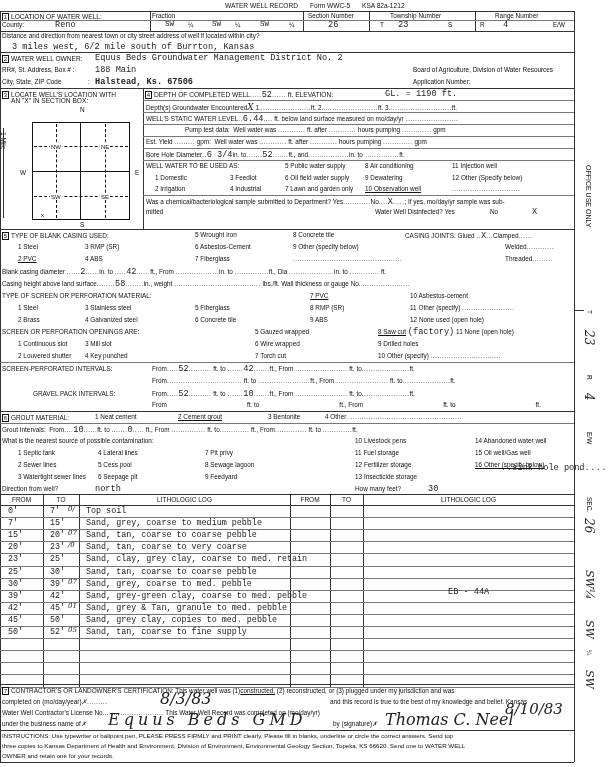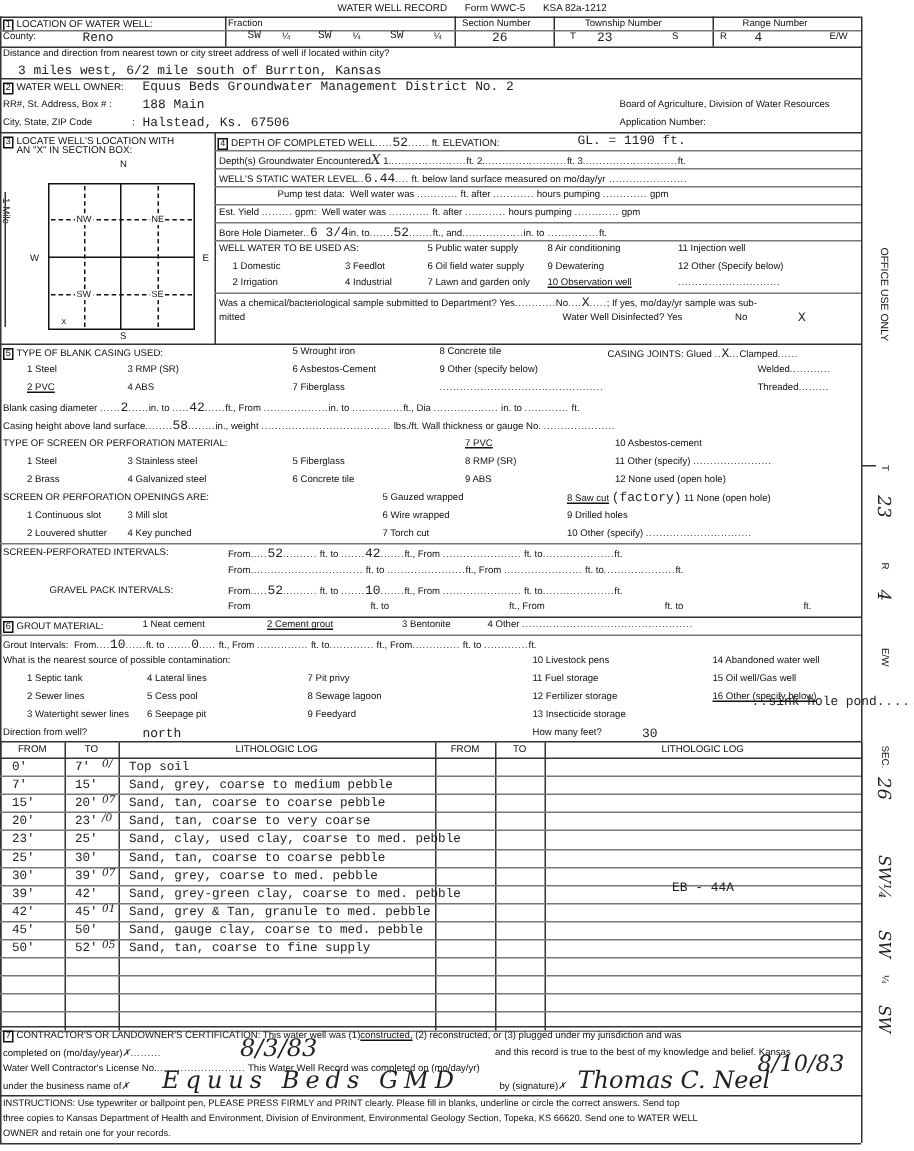--- a/index.html
+++ b/index.html
@@ -76,21 +76,21 @@
 
 <div class="abs" style="left:2px;top:55px;font-size:6.6px;">
   <span class="boxnum">2</span><span>WATER WELL OWNER:</span>
 </div>
 <div class="abs tw" style="left:95px;top:54px;">Equus Beds Groundwater Management District No. 2</div>
 <div class="abs" style="left:2px;top:67px;">RR#, St. Address, Box # :</div>
 <div class="abs tw" style="left:95px;top:66px;">188 Main</div>
 <div class="abs" style="left:413px;top:67px;">Board of Agriculture, Division of Water Resources</div>
 <div class="abs" style="left:2px;top:79px;">City, State, ZIP Code</div>
 <div class="abs" style="left:88px;top:79px;">:</div>
-<div class="abs tw" style="left:95px;top:78px;">Halstead, Ks. 67506</div>
+<div class="abs tw" style="left:95px;top:78px;font-weight:bold;">Halstead, Ks. 67506</div>
 <div class="abs" style="left:413px;top:79px;">Application Number:</div>
 <div class="hline" style="left:0;top:88px;width:574px;"></div>
 
 <div class="abs" style="left:2px;top:91px;font-size:6.6px;">
   <span class="boxnum">3</span><span>LOCATE WELL'S LOCATION WITH</span>
 </div>
 <div class="abs" style="left:11px;top:98px;font-size:6.6px;">AN "X" IN SECTION BOX:</div>
 <div class="vline" style="left:143px;top:88px;height:142px;"></div>
 <div class="abs" style="left:80px;top:107px;">N</div>
 <div class="abs" style="left:80px;top:222px;">S</div>
@@ -318,41 +318,41 @@
     <div class="logtxt" style="left: 50px; top: 531.2px;">20'</div>
     <div class="logtxt hw" style="left: 68px; top: 530.2px; font-size: 7px; font-family: &quot;DejaVu Serif&quot;, serif; font-style: italic;">07</div>
     <div class="logtxt" style="left: 86px; top: 531.2px;">Sand, tan, coarse to coarse pebble</div>
     <div class="logtxt" style="left: 8px; top: 543.3px;">20'</div>
     <div class="logtxt" style="left: 50px; top: 543.3px;">23'</div>
     <div class="logtxt hw" style="left: 68px; top: 542.3px; font-size: 7px; font-family: &quot;DejaVu Serif&quot;, serif; font-style: italic;">/0</div>
     <div class="logtxt" style="left: 86px; top: 543.3px;">Sand, tan, coarse to very coarse</div>
     <div class="logtxt" style="left: 8px; top: 555.4px;">23'</div>
     <div class="logtxt" style="left: 50px; top: 555.4px;">25'</div>
     <div class="logtxt hw" style="left: 68px; top: 554.4px; font-size: 7px; font-family: &quot;DejaVu Serif&quot;, serif; font-style: italic;"></div>
-    <div class="logtxt" style="left: 86px; top: 555.4px;">Sand, clay, used clay, coarse to med. pebble</div>
+    <div class="logtxt" style="left: 86px; top: 555.4px;">Sand, clay, grey clay, coarse to med. retain</div>
     <div class="logtxt" style="left: 8px; top: 567.5px;">25'</div>
     <div class="logtxt" style="left: 50px; top: 567.5px;">30'</div>
     <div class="logtxt hw" style="left: 68px; top: 566.5px; font-size: 7px; font-family: &quot;DejaVu Serif&quot;, serif; font-style: italic;"></div>
     <div class="logtxt" style="left: 86px; top: 567.5px;">Sand, tan, coarse to coarse pebble</div>
     <div class="logtxt" style="left: 8px; top: 579.6px;">30'</div>
     <div class="logtxt" style="left: 50px; top: 579.6px;">39'</div>
     <div class="logtxt hw" style="left: 68px; top: 578.6px; font-size: 7px; font-family: &quot;DejaVu Serif&quot;, serif; font-style: italic;">07</div>
     <div class="logtxt" style="left: 86px; top: 579.6px;">Sand, grey, coarse to med. pebble</div>
     <div class="logtxt" style="left: 8px; top: 591.7px;">39'</div>
     <div class="logtxt" style="left: 50px; top: 591.7px;">42'</div>
     <div class="logtxt hw" style="left: 68px; top: 590.7px; font-size: 7px; font-family: &quot;DejaVu Serif&quot;, serif; font-style: italic;"></div>
     <div class="logtxt" style="left: 86px; top: 591.7px;">Sand, grey-green clay, coarse to med. pebble</div>
     <div class="logtxt" style="left: 8px; top: 603.8px;">42'</div>
     <div class="logtxt" style="left: 50px; top: 603.8px;">45'</div>
     <div class="logtxt hw" style="left: 68px; top: 602.8px; font-size: 7px; font-family: &quot;DejaVu Serif&quot;, serif; font-style: italic;">01</div>
     <div class="logtxt" style="left: 86px; top: 603.8px;">Sand, grey &amp; Tan, granule to med. pebble</div>
     <div class="logtxt" style="left: 8px; top: 615.9px;">45'</div>
     <div class="logtxt" style="left: 50px; top: 615.9px;">50'</div>
     <div class="logtxt hw" style="left: 68px; top: 614.9px; font-size: 7px; font-family: &quot;DejaVu Serif&quot;, serif; font-style: italic;"></div>
-    <div class="logtxt" style="left: 86px; top: 615.9px;">Sand, gauge clay, coarse to med. pebble</div>
+    <div class="logtxt" style="left: 86px; top: 615.9px;">Sand, grey clay, copies to med. pebble</div>
     <div class="logtxt" style="left: 8px; top: 628px;">50'</div>
     <div class="logtxt" style="left: 50px; top: 628px;">52'</div>
     <div class="logtxt hw" style="left: 68px; top: 627px; font-size: 7px; font-family: &quot;DejaVu Serif&quot;, serif; font-style: italic;">05</div>
     <div class="logtxt" style="left: 86px; top: 628px;">Sand, tan, coarse to fine supply</div>
   </div>
 <div class="abs tw" style="left:448px;top:588px;">EB - 44A</div>
 
 <div class="hline" style="left:0;top:684px;width:574px;"></div>
 <div class="abs" style="left:2px;top:687px;">
   <span class="boxnum">7</span><span>CONTRACTOR'S OR LANDOWNER'S CERTIFICATION: This water well was (1)</span><span class="ul">constructed,</span> <span>(2) reconstructed, or (3) plugged under my jurisdiction and was</span>

